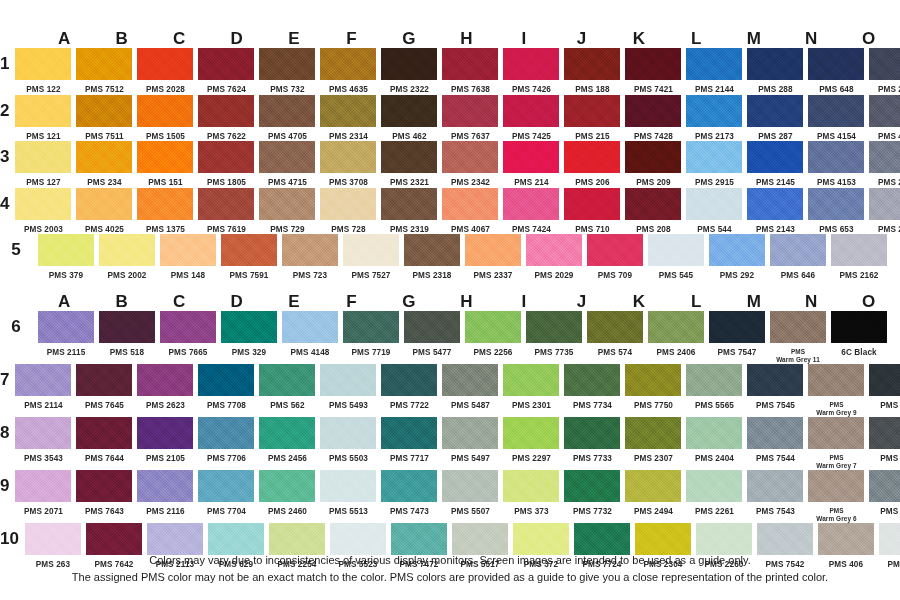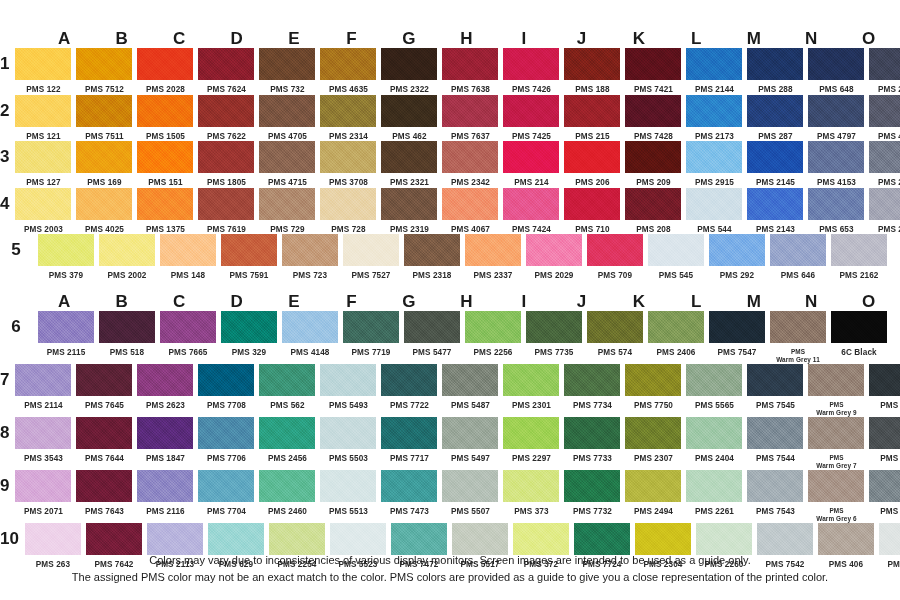--- a/index.html
+++ b/index.html
@@ -240,36 +240,36 @@
         <div class="cell">
           <div class="swatch" style="background-color: rgb(42, 131, 203);"></div>
           <div class="swlabel">PMS 2173</div>
         </div>
         <div class="cell">
           <div class="swatch" style="background-color: rgb(35, 64, 124);"></div>
           <div class="swlabel">PMS 287</div>
         </div>
         <div class="cell">
           <div class="swatch" style="background-color: rgb(59, 74, 110);"></div>
-          <div class="swlabel">PMS 4797</div>
+          <div class="swlabel">PMS 4154</div>
         </div>
         <div class="cell">
           <div class="swatch" style="background-color: rgb(86, 89, 106);"></div>
           <div class="swlabel">PMS 4139</div>
         </div>
       </div>
       <div class="grid-row">
         <div class="rownum">3</div>
         <div class="cell">
           <div class="swatch" style="background-color: rgb(243, 223, 118);"></div>
           <div class="swlabel">PMS 127</div>
         </div>
         <div class="cell">
           <div class="swatch" style="background-color: rgb(237, 160, 16);"></div>
-          <div class="swlabel">PMS 169</div>
+          <div class="swlabel">PMS 234</div>
         </div>
         <div class="cell">
           <div class="swatch" style="background-color: rgb(250, 126, 10);"></div>
           <div class="swlabel">PMS 151</div>
         </div>
         <div class="cell">
           <div class="swatch" style="background-color: rgb(156, 52, 48);"></div>
           <div class="swlabel">PMS 1805</div>
         </div>
         <div class="cell">
@@ -592,21 +592,21 @@
         <div class="cell">
           <div class="swatch" style="background-color: rgb(201, 167, 212);"></div>
           <div class="swlabel">PMS 3543</div>
         </div>
         <div class="cell">
           <div class="swatch" style="background-color: rgb(107, 28, 53);"></div>
           <div class="swlabel">PMS 7644</div>
         </div>
         <div class="cell">
           <div class="swatch" style="background-color: rgb(90, 42, 122);"></div>
-          <div class="swlabel">PMS 1847</div>
+          <div class="swlabel">PMS 2105</div>
         </div>
         <div class="cell">
           <div class="swatch" style="background-color: rgb(75, 138, 170);"></div>
           <div class="swlabel">PMS 7706</div>
         </div>
         <div class="cell">
           <div class="swatch" style="background-color: rgb(42, 160, 129);"></div>
           <div class="swlabel">PMS 2456</div>
         </div>
         <div class="cell">

